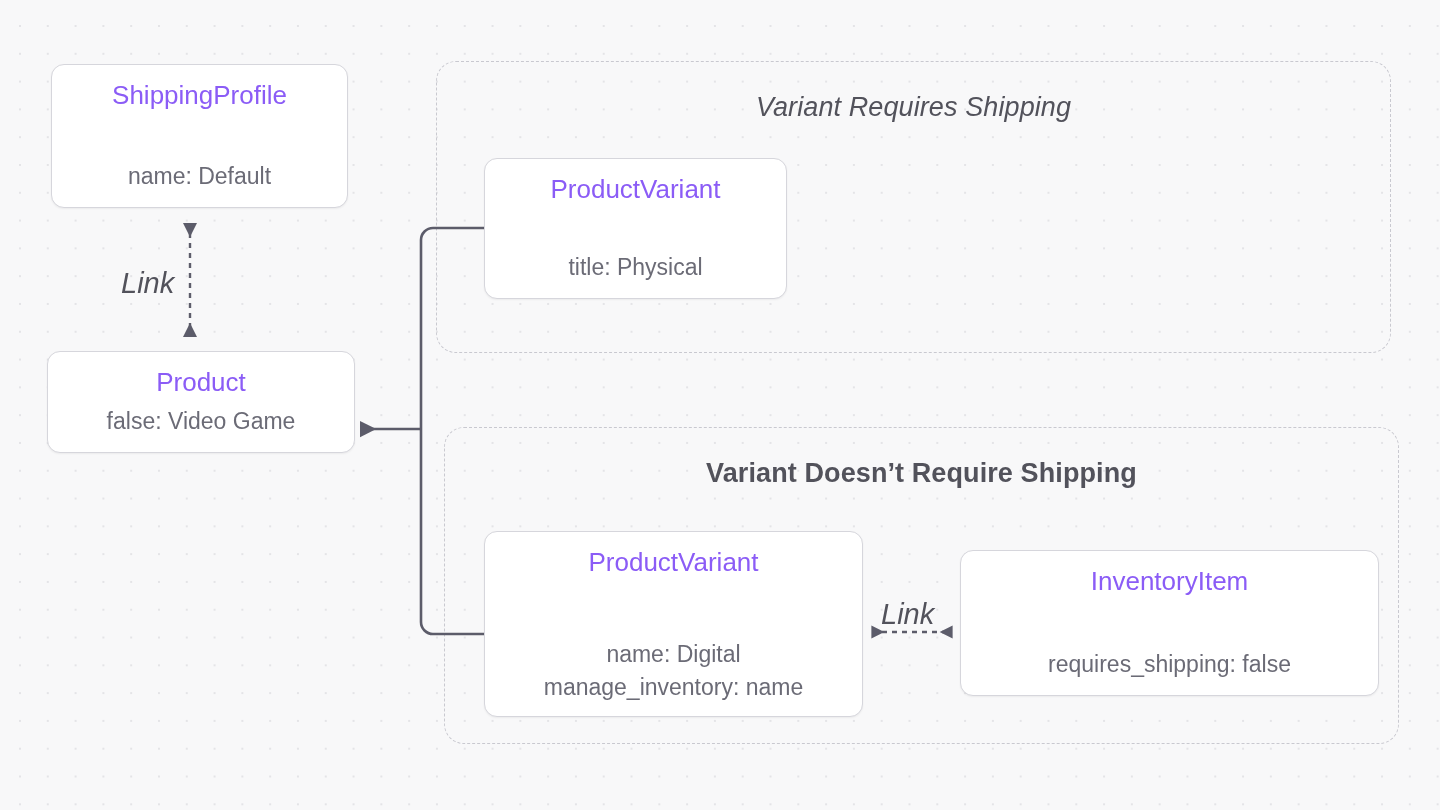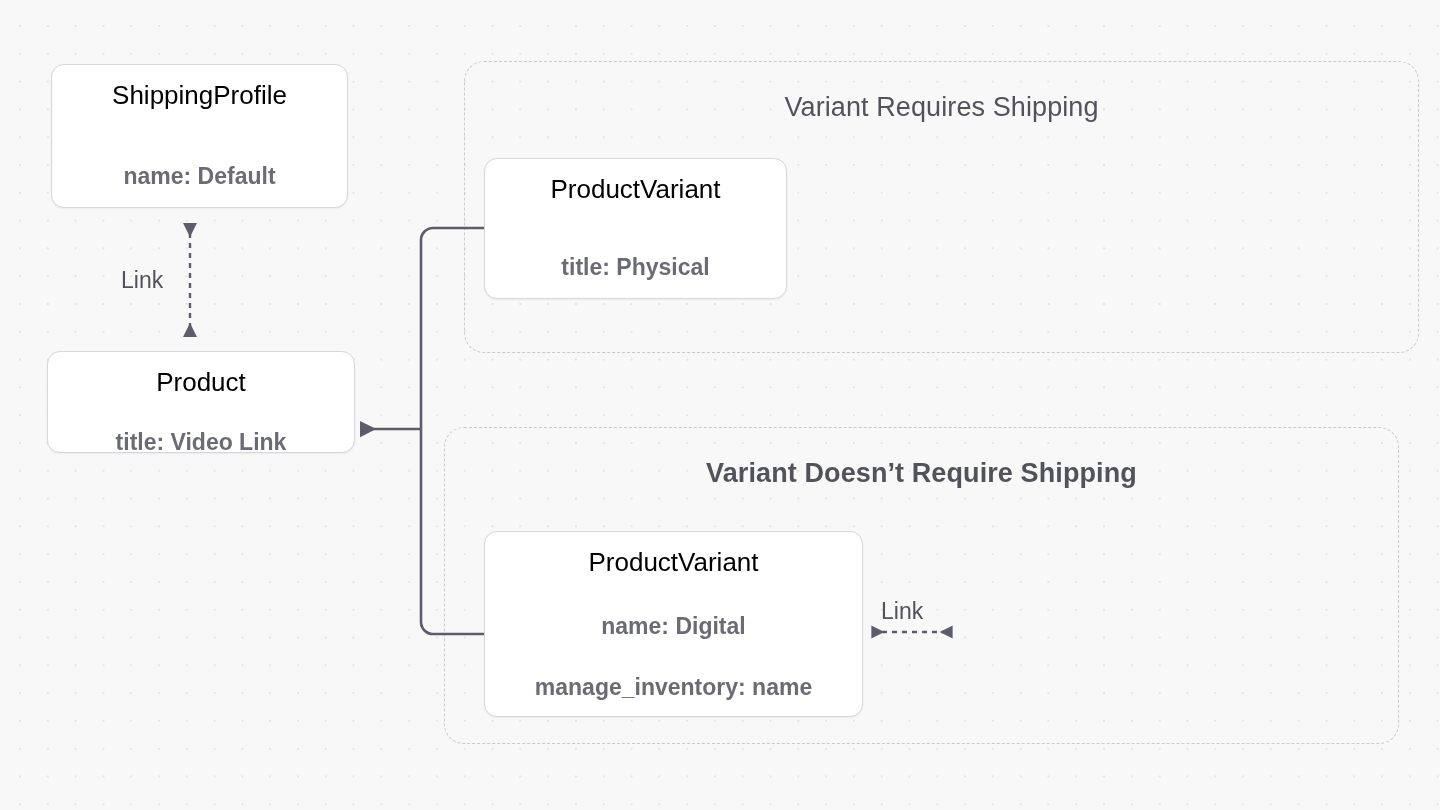--- a/index.html
+++ b/index.html
@@ -56,61 +56,61 @@
     display: flex;
     flex-direction: column;
     align-items: center;
     justify-content: space-between;
     padding: 14px 18px 16px 18px;
     z-index: 3;
   }
   .node-title {
     font-size: 26px;
     font-weight: 400;
-    color: #000000;
+    color: #8b5cf6;
     line-height: 1.25;
     text-align: right;
     white-space: nowrap;
   }
   .node-props {
     display: flex;
     flex-direction: column;
     align-items: center;
     gap: 2px;
     width: 100%;
   }
   .node-prop {
     font-size: 23px;
-    font-weight: 700;
+    font-weight: 400;
     color: #6b6b76;
     line-height: 1.32;
     text-align: center;
     white-space: nowrap;
-    margin-top: 28px;
   }
 
   
   #wires {
     position: absolute;
     left: 0;
     top: 0;
     width: 1440px;
     height: 810px;
     z-index: 2;
     pointer-events: none;
   }
 
   
   .edge-label {
     position: absolute;
-    font-size: 23px;
+    font-size: 29px;
     font-weight: 400;
     color: #52525b;
     white-space: nowrap;
     z-index: 4;
+    font-style: italic;
   }
 </style>
 </head>
 <body>
 
 <div id="canvas">
 
   <svg id="wires" viewBox="0 0 1440 810" width="1440" height="810" xmlns="http://www.w3.org/2000/svg">
     <defs>
       <marker id="arrow-left" viewBox="0 0 12 12" refX="11" refY="6" markerWidth="7.5" markerHeight="7.5" orient="auto-start-reverse">
@@ -137,55 +137,61 @@
 
       <path d="M 421 429 L 360 429" marker-end="url(#arrow-left)"></path>
     </g>
 
      InventoryItem : dashed double arrow --&gt;
     <g>
       <line x1="872" y1="632" x2="952" y2="632" stroke="#5c5c6a" stroke-width="2.4" stroke-dasharray="5 5" marker-start="url(#arrow-side)" marker-end="url(#arrow-side)"></line>
     </g>
   </svg>
 
-  <div class="group" style="left:464px; top:61px; width:955px; height:292px;">
+  <div class="group" style="left:436px; top:61px; width:955px; height:292px;font-style:italic;">
     <div class="group-title" style="top:30px;">Variant Requires Shipping</div>
   </div>
 
   <div class="group" style="left:444px; top:427px; width:955px; height:317px;">
     <div class="group-title" style="top:30px;font-weight:bold;">Variant Doesn’t Require Shipping</div>
   </div>
 
   <div class="node" style="left:51px; top:64px; width:297px; height:144px;">
     <div class="node-title">ShippingProfile</div>
     <div class="node-props">
       <div class="node-prop">name: Default</div>
     </div>
   </div>
 
   <div class="node" style="left:47px; top:351px; width:308px; height:102px;">
     <div class="node-title">Product</div>
     <div class="node-props">
-      <div class="node-prop">title: Video Link</div>
+      <div class="node-prop">false: Video Game</div>
     </div>
   </div>
 
   <div class="node" style="left:484px; top:158px; width:303px; height:141px;">
     <div class="node-title">ProductVariant</div>
     <div class="node-props">
       <div class="node-prop">title: Physical</div>
     </div>
   </div>
 
   <div class="node" style="left:484px; top:531px; width:379px; height:186px; padding-bottom:14px;">
     <div class="node-title">ProductVariant</div>
     <div class="node-props">
       <div class="node-prop">name: Digital</div>
       <div class="node-prop">manage_inventory: name</div>
     </div>
   </div>
 
+  <div class="node" style="left:960px; top:550px; width:419px; height:146px;">
+    <div class="node-title">InventoryItem</div>
+    <div class="node-props">
+      <div class="node-prop">requires_shipping: false</div>
+    </div>
+  </div>
 
   <div class="edge-label" style="left:121px; top:267px;">Link</div>
 
   <div class="edge-label" style="left:881px; top:598px;">Link</div>
 
 </div>
 
 </body></html>

